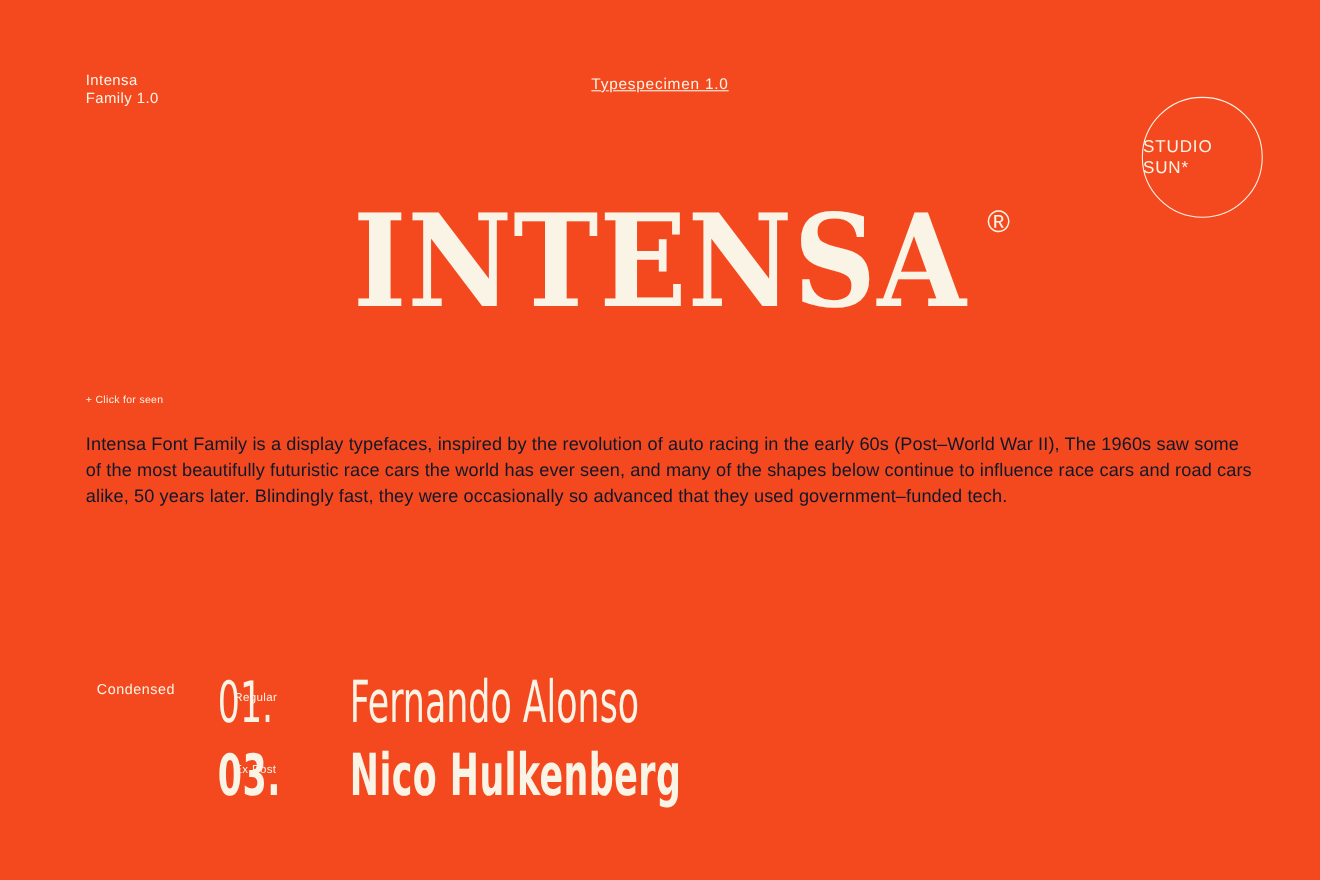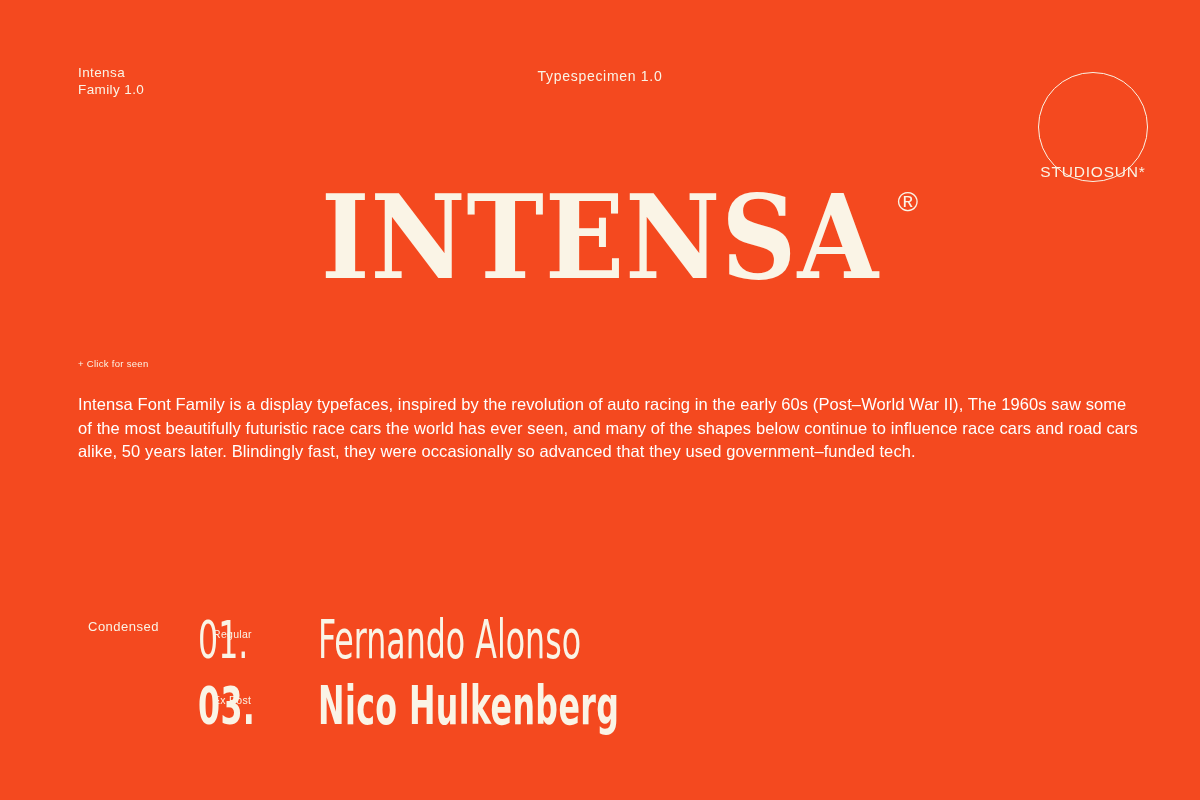--- a/index.html
+++ b/index.html
@@ -35,33 +35,34 @@
   }
 
   .specimen-label {
     position: absolute;
     left: 0; right: 0;
     top: 68px;
     text-align: center;
     font-size: 14px;
     letter-spacing: 0.7px;
     color: #FAF4E6;
+    text-decoration: underline;
   }
 
   .studio-seal {
     position: absolute;
     right: 52px;
-    top: 72px;
+    top: 88px;
     width: 110px;
     height: 110px;
     border: 1.6px solid #FAF4E6;
     border-radius: 50%;
     display: flex;
-    flex-direction: row;
-    align-items: flex-end;
+    flex-direction: column;
+    align-items: flex-start;
     justify-content: center;
     line-height: 19px;
   }
   .studio-seal span {
     display: block;
     font-size: 15.5px;
     letter-spacing: 0.8px;
     text-align: center;
     white-space: nowrap;
   }
@@ -109,21 +110,21 @@
   .desc {
     position: absolute;
     left: 78px;
     top: 393px;
     width: 1060px;
   }
   .desc p {
     font-size: 16.5px;
     line-height: 23.5px;
     letter-spacing: 0.1px;
-    color: #ffffff;
+    color: #0f172a;
   }
   .desc p.second {
     margin-top: 22px;
   }
 
   
   .specimens {
     position: absolute;
     left: 78px;
     top: 600px;

